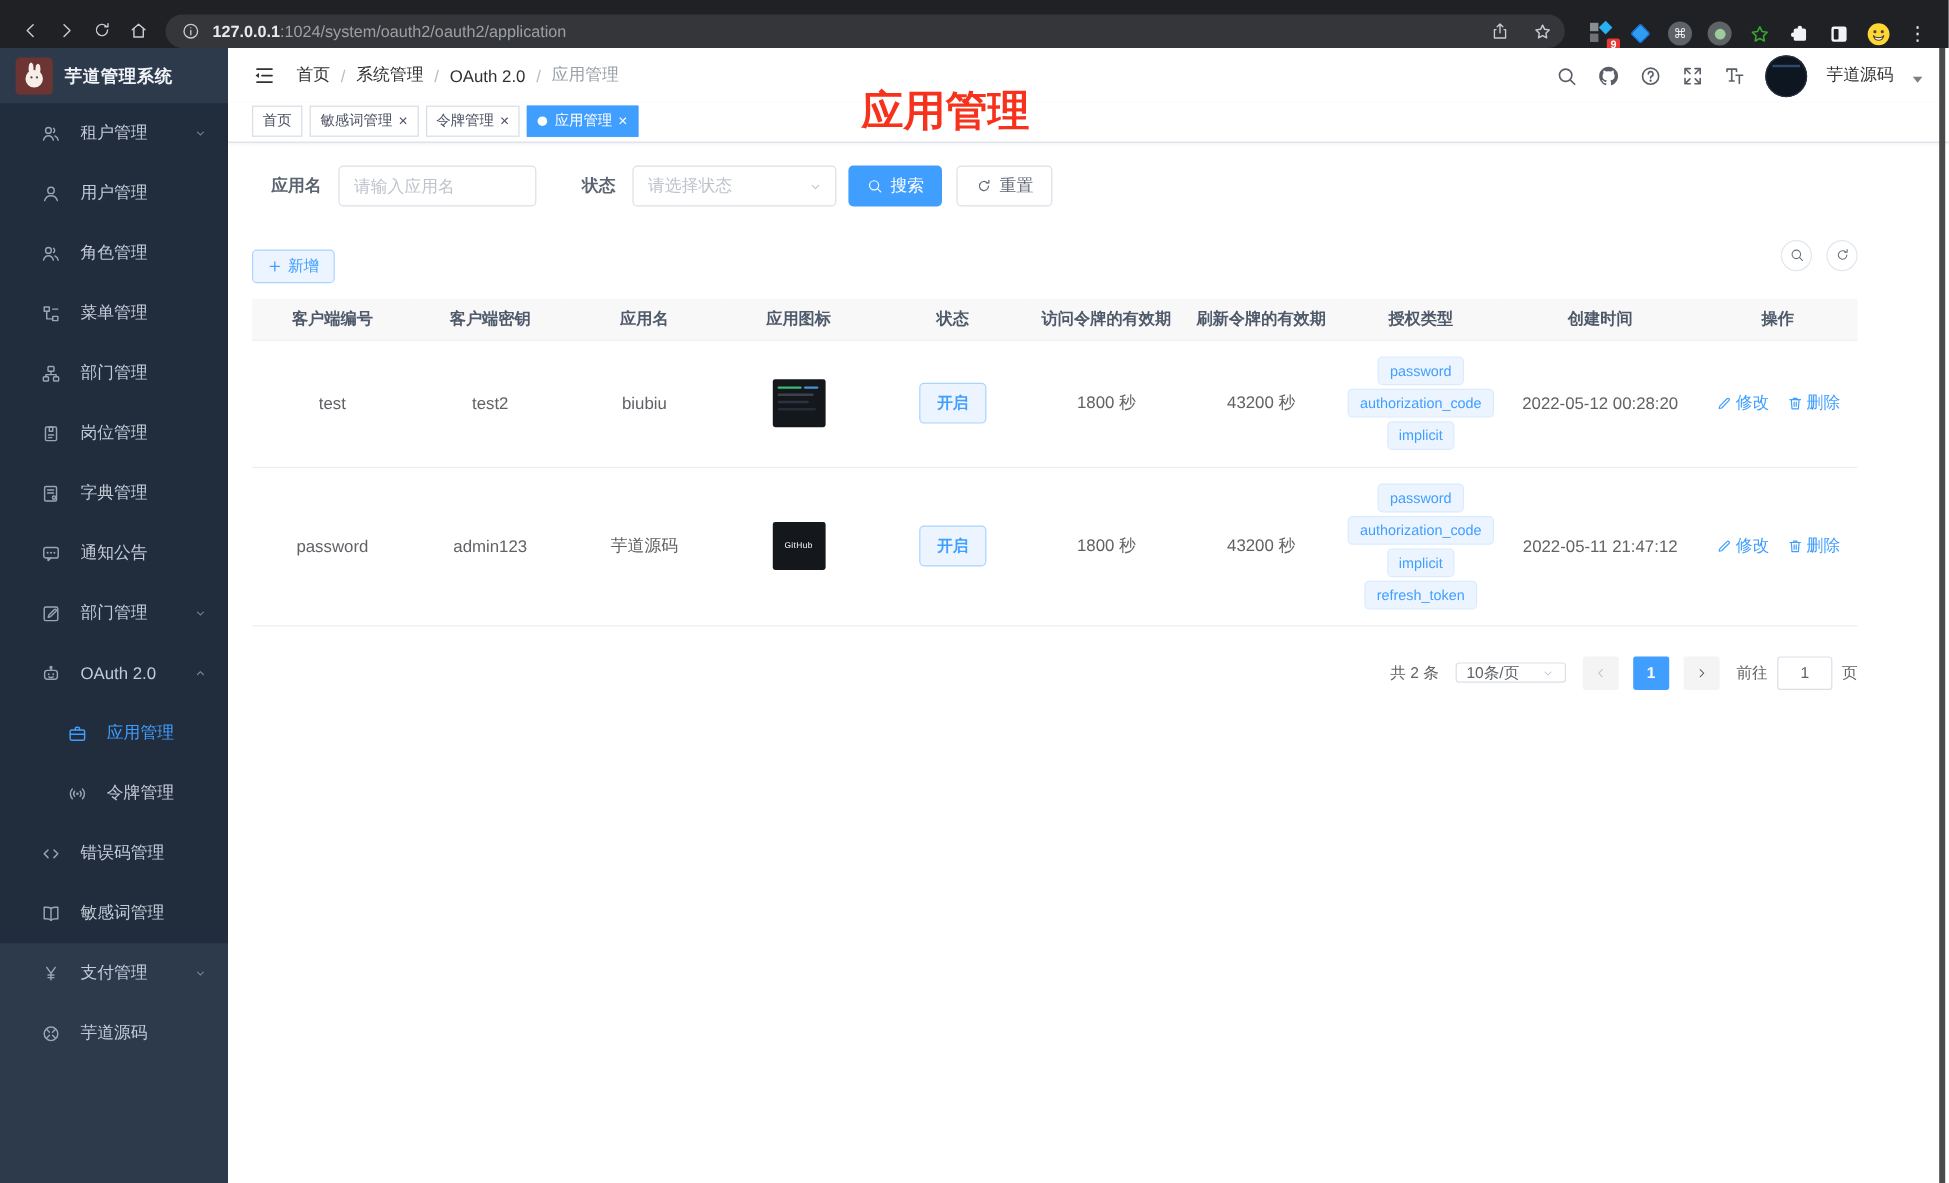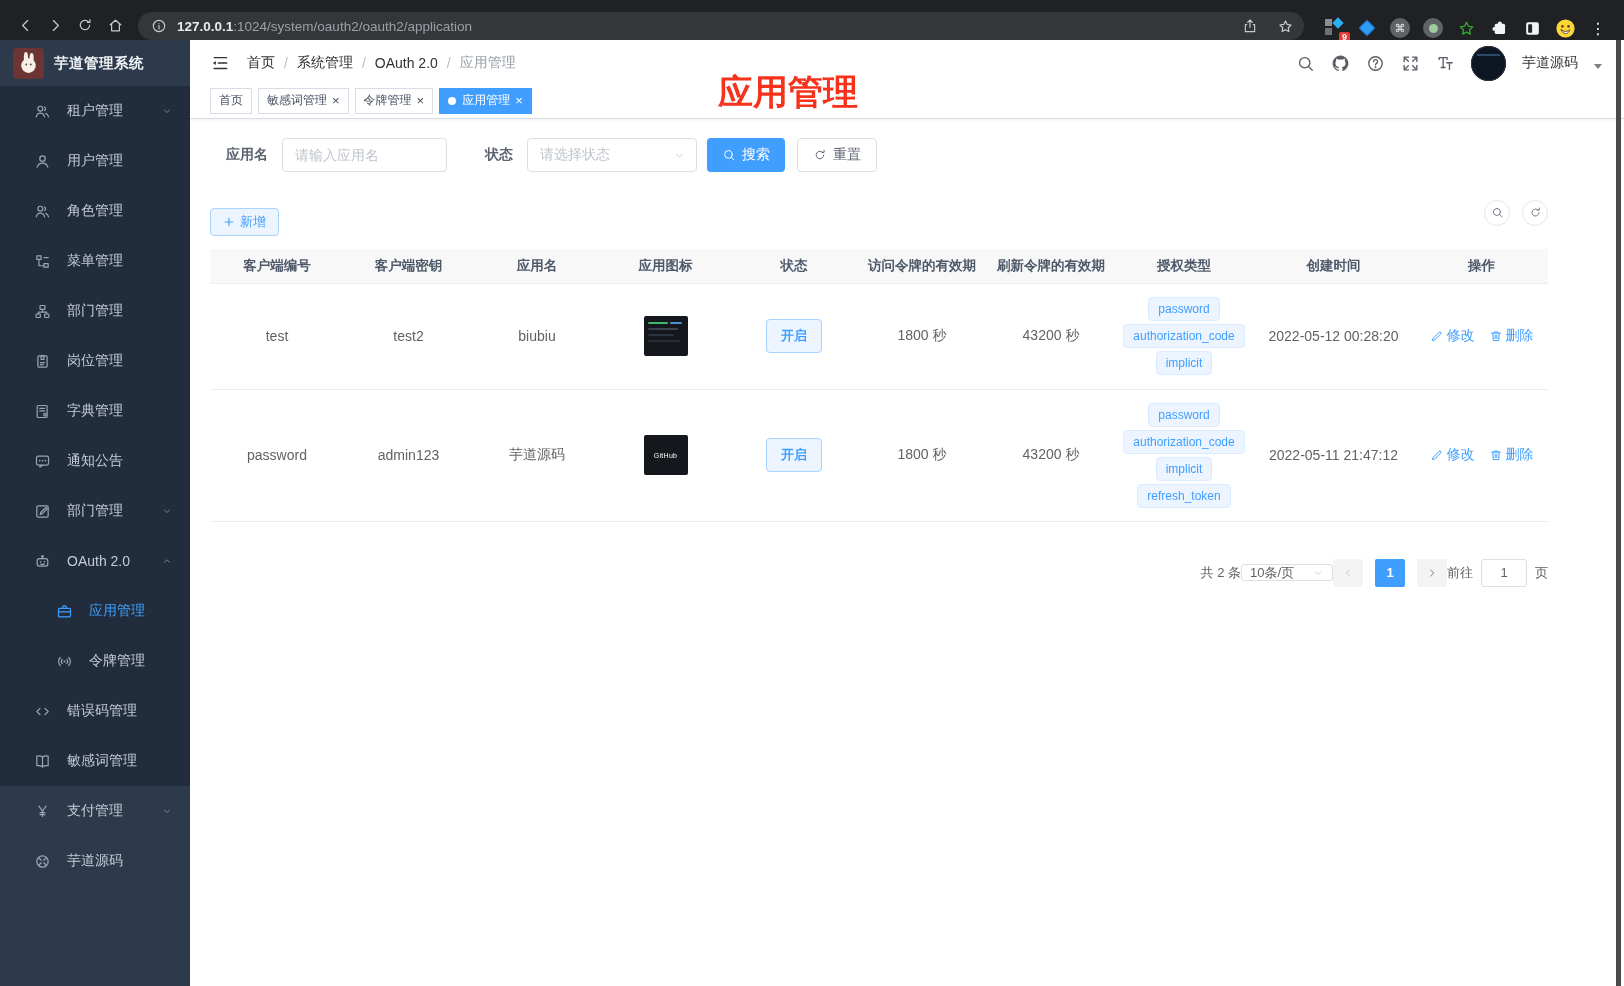--- a/index.html
+++ b/index.html
@@ -128,22 +128,22 @@
   height:100%; letter-spacing:.3px; }
 .status-pill { display:inline-block; padding:7px 14px; background:#ecf5ff; border:1px solid #a8d4ff;
   border-radius:4px; color:#409eff; font-size:13px; cursor:pointer;font-weight:bold; }
 .gtag { display:block; width:max-content; margin:3px auto; padding:0 9px; height:24px; line-height:22px;
   background:#ecf5ff; border:1px solid #d9ecff; border-radius:4px; color:#409eff; font-size:12px;
   white-space:nowrap; max-width:none; }
 .act { color:#409eff; display:inline-flex; align-items:center; gap:3px; margin:0 7px; cursor:pointer; font-size:14px; }
 .act svg { width:14px; height:14px; }
 
 
-.pager { width:1338px; display:flex; align-items:center; justify-content:flex-end; 
-  margin-top:37px; font-size:13px; color:#606266; }
+.pager { width:1338px; display:flex; align-items:center; justify-content:flex-end; gap:14px;
+  margin-top:25px; font-size:13px; color:#606266; }
 .psel { width:92px; height:17px; border:1px solid #dcdfe6; border-radius:3px; display:flex;
   align-items:center; justify-content:space-between; padding:0 8px; cursor:pointer; }
 .psel .chevd { width:12px; height:12px; color:#c0c4cc; }
 .pgroup { display:flex; gap:12px; align-items:center; }
 .pbtn { min-width:30px; height:28px; background:#f4f4f5; border-radius:2px; display:flex;
   align-items:center; justify-content:center; cursor:pointer; }
 .pbtn svg { width:12px; height:12px; }
 .pbtn.prev { color:#c0c4cc; }
 .pbtn.next { color:#606266; }
 .pnum { min-width:30px; height:28px; background:#409eff; color:#fff; border-radius:2px;

